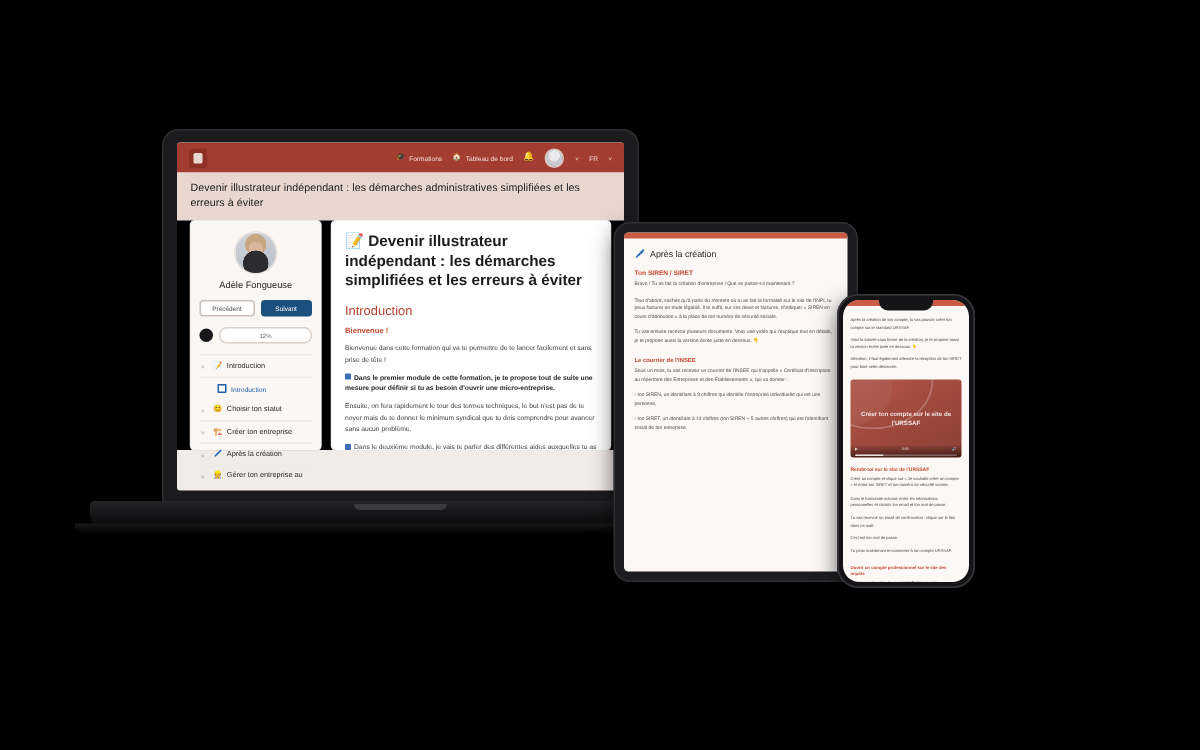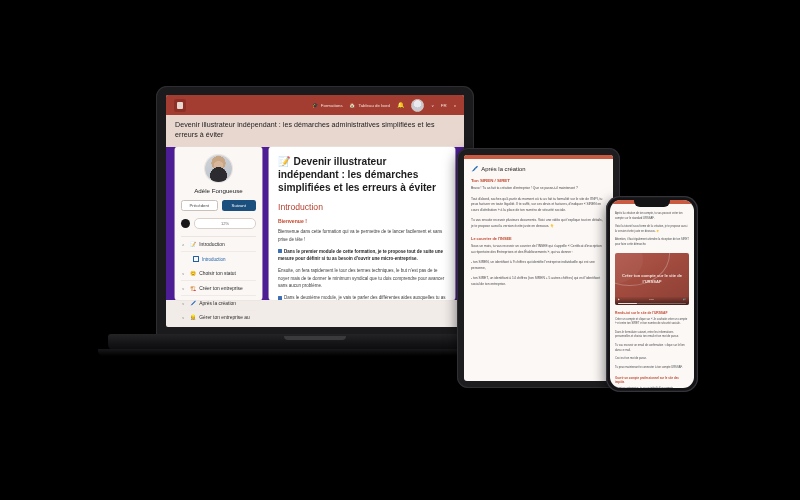--- a/index.html
+++ b/index.html
@@ -2,21 +2,21 @@
 <html lang="fr"><head>
 <meta charset="utf-8">
 <style>
   html,body{margin:0;padding:0;}
   body{
     width:800px;height:500px;overflow:hidden;
     background:#000;
     font-family:"Liberation Sans", sans-serif;
     position:relative;
   }
-  .stage{position:absolute;inset:0;margin-left:48px;}
+  .stage{position:absolute;inset:0;}
 
   
   .laptop{position:absolute;left:108px;top:86px;width:318px;height:272px;}
   .laptop-lid{
     position:absolute;left:0;top:0;width:318px;height:250px;
     background:#1b1b1d;border-radius:11px 11px 3px 3px;
     box-shadow:inset 0 0 0 1px #2e2e31;
   }
   .laptop-screen{
     position:absolute;left:10px;top:9px;width:298px;height:232px;
@@ -56,21 +56,21 @@
     background:radial-gradient(circle at 50% 35%,#e9e9ee 0 40%,#c9c9d2 41% 100%);
     border:1px solid #d8c6bf;
   }
   .caret{font-size:4px;color:#f0ddd6;}
   .lang{font-size:4.4px;color:#f3ded7;}
 
   .pagehead{
     background:#e8d7cf;padding:6px 9px 7px;
     font-size:7.1px;color:#20201f;line-height:1.35;letter-spacing:.05px;
   }
-  .laptop-body{display:flex;gap:7px;padding:0 9px 0;background:#4c1d95;height:153px;}
+  .laptop-body{display:flex;gap:7px;padding:0 9px 0;background:#000000;height:153px;}
 
   .sidecard{
     width:87px;background:#faf7f5;border-radius:3px;
     padding:7px 6px;box-sizing:border-box;
     box-shadow:0 0 0 .5px #e6ddd8;
   }
   .side-avatar{
     width:27px;height:27px;border-radius:50%;margin:1px auto 0;
     background:
       radial-gradient(circle at 50% 76%, #2b2b30 0 34%, transparent 35%),

